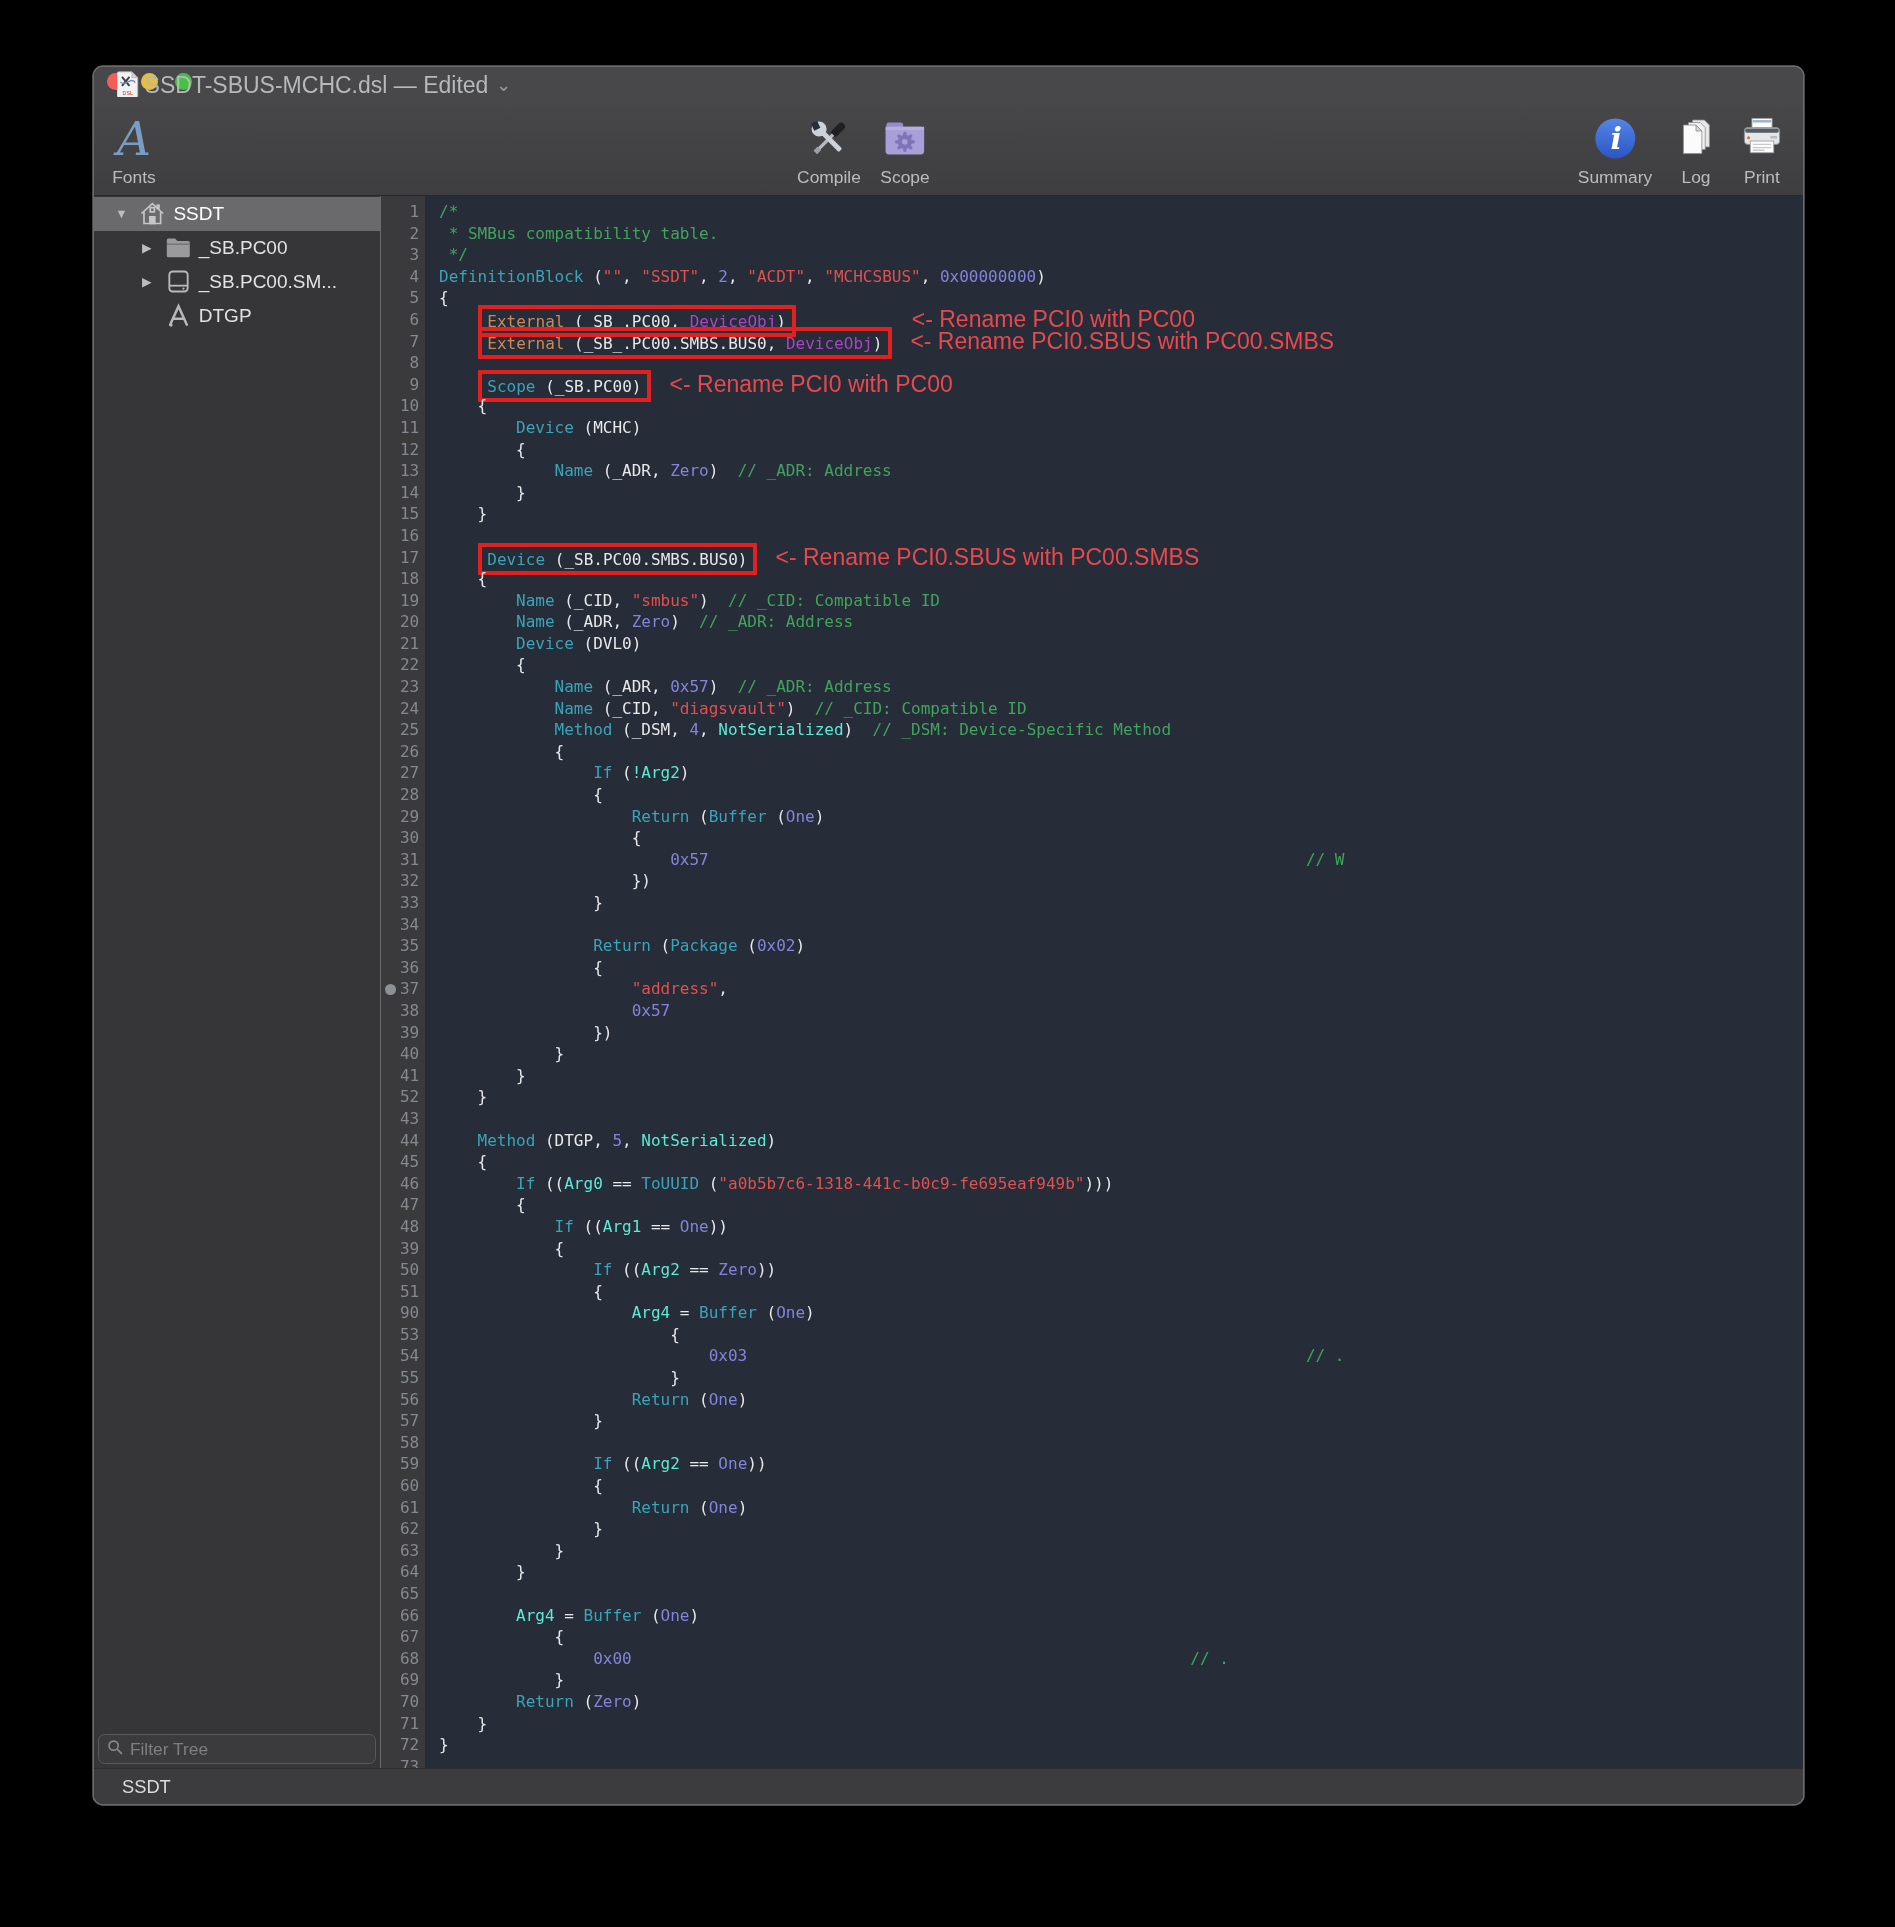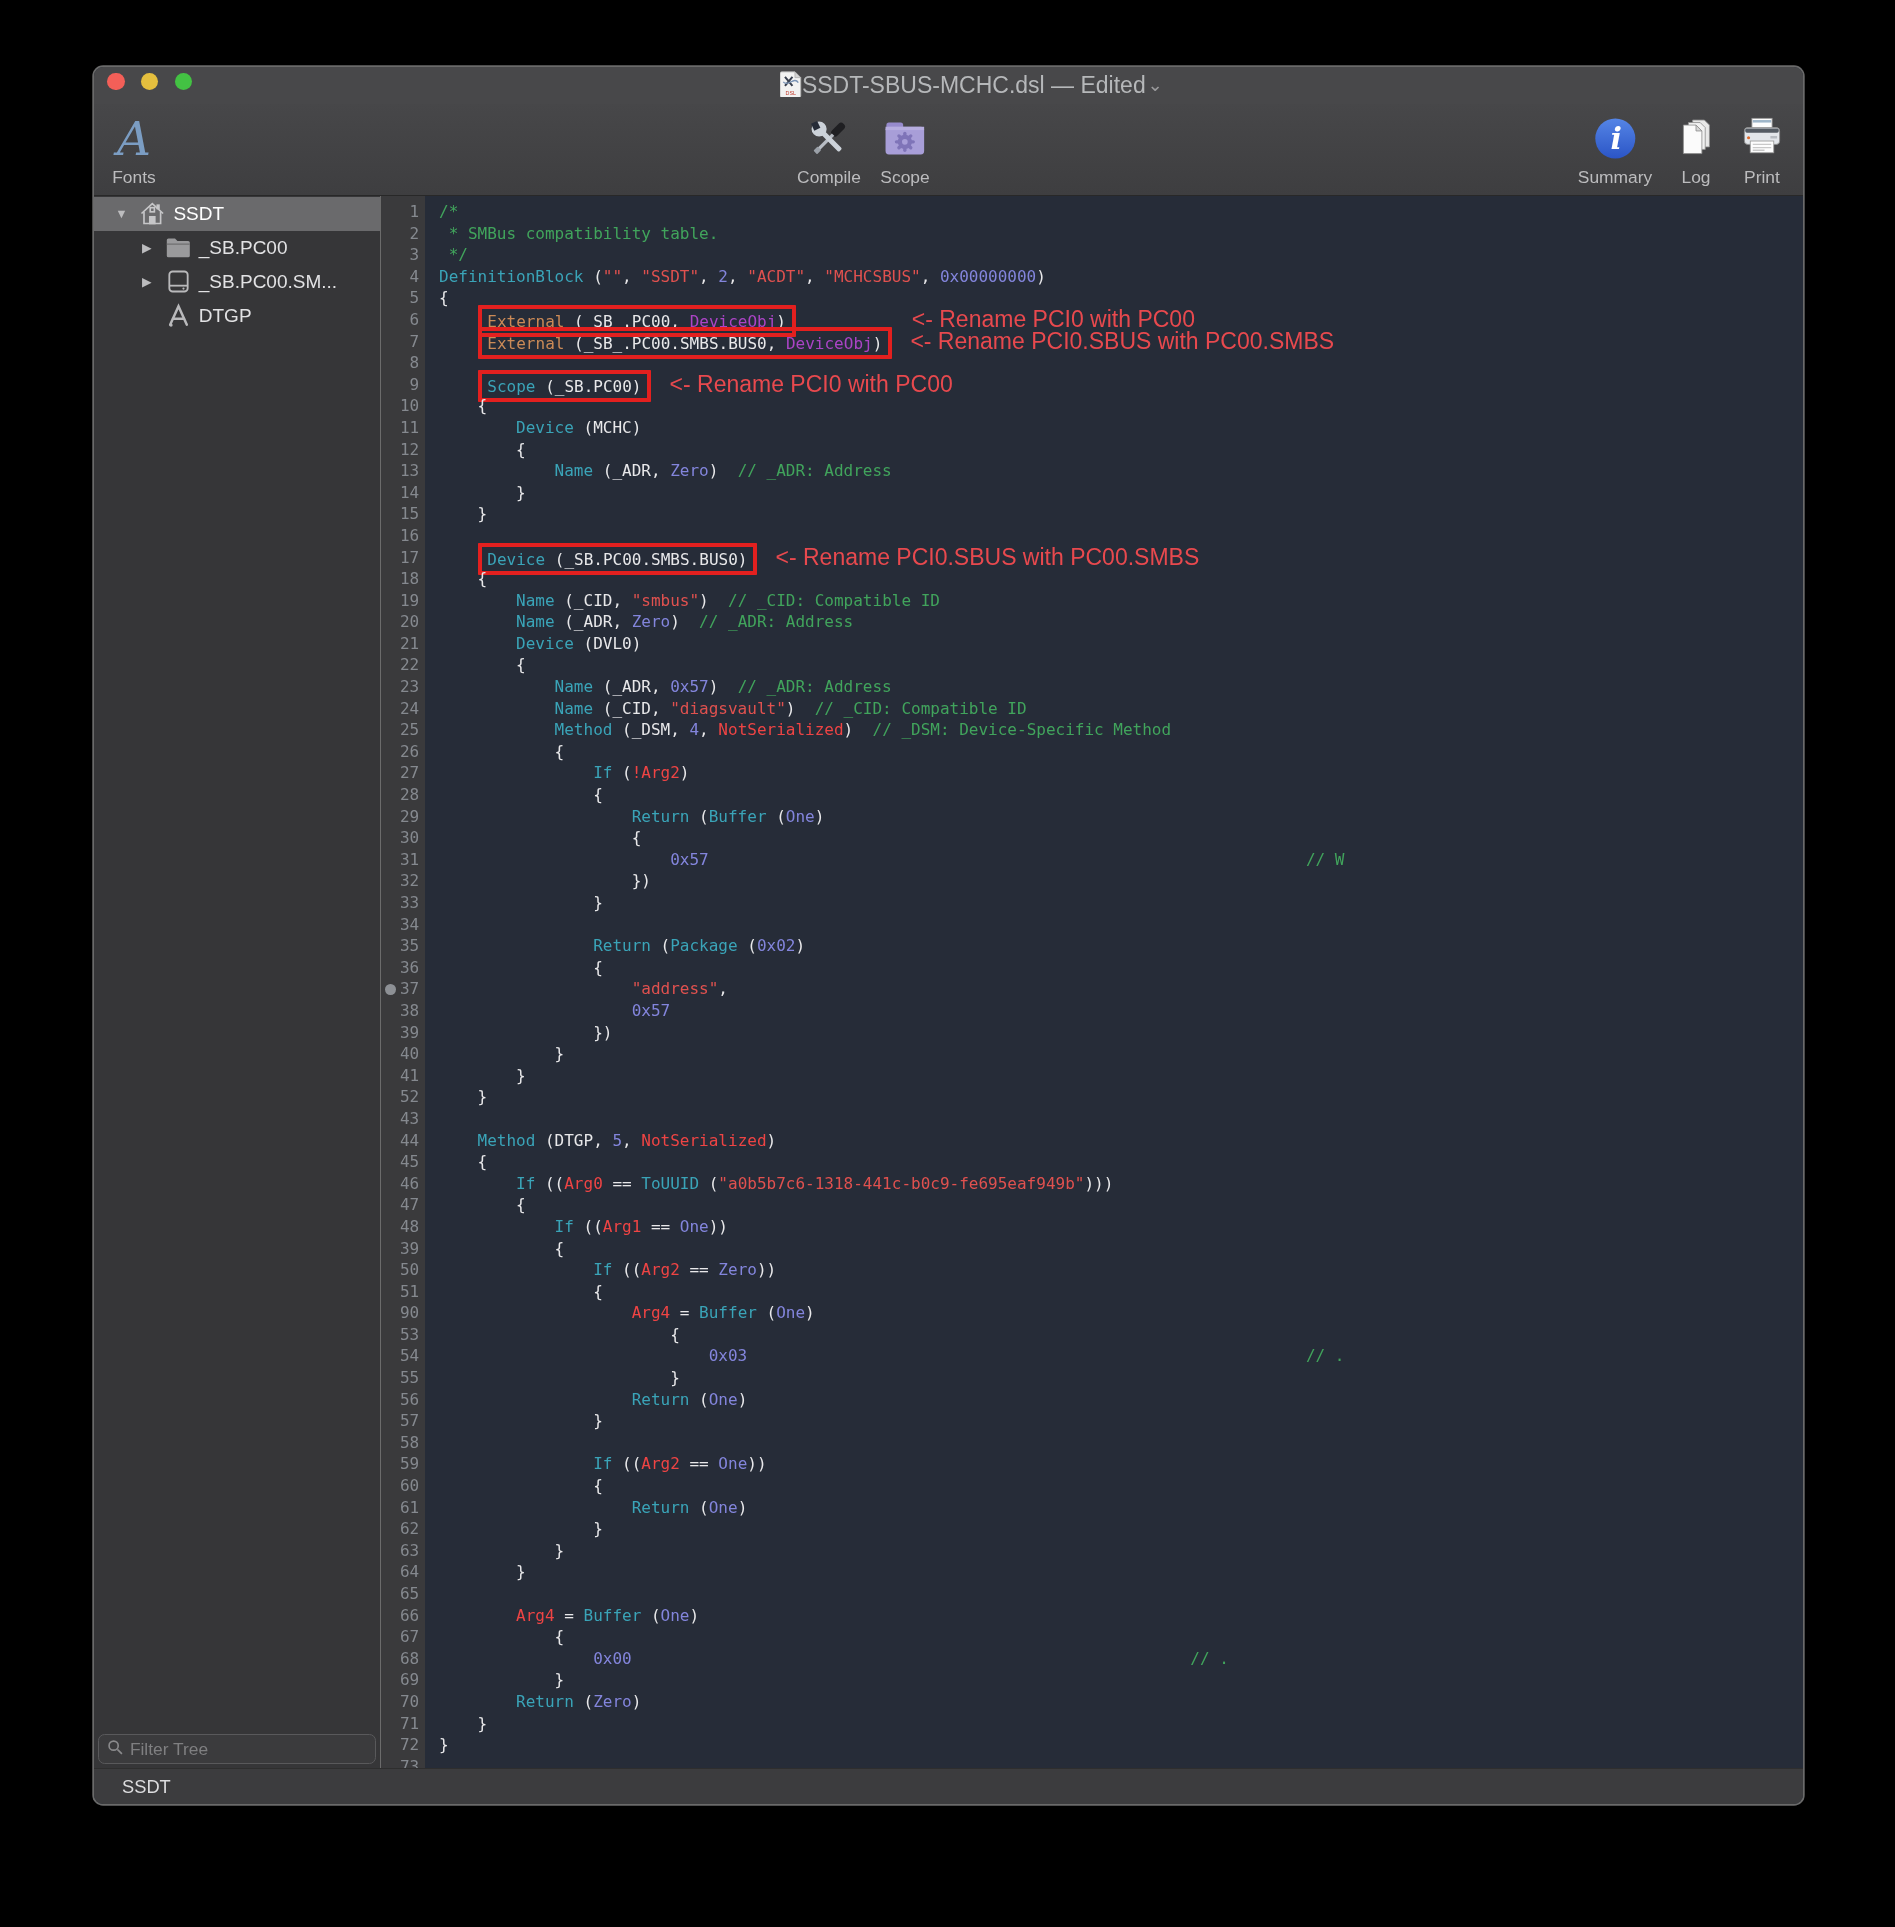--- a/index.html
+++ b/index.html
@@ -8,21 +8,21 @@
   .window{position:absolute;left:94px;top:67px;width:1709px;height:1737px;
           background:#262c38;border-radius:9.1px;overflow:hidden;
           box-shadow:0 0 0 1.7px #6a6a6a;display:flex;flex-direction:column;}
   
   .titlebar{height:37px;background:#48484a;position:relative;flex:none;}
   .light{position:absolute;top:5.8px;width:17.4px;height:17.4px;border-radius:50%;}
   .light.red{left:13.3px;background:#f35f58;}
   .light.yellow{left:47px;background:#e5bf3e;}
   .light.green{left:81px;background:#43c243;}
   .title-wrap{position:absolute;left:0;right:0;top:0;height:37px;display:flex;
-              align-items:center;justify-content:center;gap:0;transform:translateX(23px);}
+              align-items:center;justify-content:flex-start;gap:6px;transform:translateX(23px);}
   .title-text{font-size:23px;color:#b6b8ba;}
   .title-chevron{font-size:18.3px;color:#9a9a9c;margin-left:1.7px;line-height:1;}
   
   .toolbar{height:91px;flex:none;position:relative;
            background:linear-gradient(#474749,#3e3e40);border-bottom:0.8px solid #282828;}
   .titem{position:absolute;top:10px;display:flex;flex-direction:column;align-items:center;
          gap:5px;color:#bcbcbe;font-size:17.4px;transform:translateX(-50%);}
   .ticon{height:48px;display:flex;align-items:center;justify-content:center;}
   .fonts-a{font-family:"DejaVu Serif",serif;font-style:italic;font-size:47px;color:#7b9dc3;line-height:1;}
   
@@ -42,21 +42,21 @@
   .editor{flex:1;display:flex;min-width:0;background:#262c38;overflow:hidden;}
   .gutter{width:44px;flex:none;background:#3a3a3c;padding-top:5px;}
   .num{height:21.6px;line-height:21.6px;text-align:right;padding-right:5.8px;color:#85898f;
        font:16px/21.6px "DejaVu Sans Mono",monospace;position:relative;}
   .num.marked::before{content:'';position:absolute;left:4.2px;top:5.8px;width:10.8px;height:10.8px;
        border-radius:50%;background:#8d9095;}
   .code{flex:1;padding:5px 0 0 14px;font:16px/21.6px "DejaVu Sans Mono",monospace;
         white-space:pre;color:#e8e8ea;overflow:hidden;}
   .code-line{height:21.6px;}
   .tk-w{color:#e8e8ea}.tk-k{color:#3aa4b8}.tk-s{color:#e0514f}.tk-n{color:#8385dc}
-  .tk-c{color:#41a45c}.tk-m{color:#ef4444}.tk-d{color:#ab44c6}.tk-e{color:#cb8a57}
+  .tk-c{color:#41a45c}.tk-m{color:#5eead4}.tk-d{color:#ab44c6}.tk-e{color:#cb8a57}
   .redbox{border:4.2px solid #e3201f;padding:2.5px 5.8px;border-radius:0.8px;margin-top:24px;}
   .ann{font-family:"Liberation Sans",sans-serif;font-size:23px;color:#e8494e;margin-left:18.3px;}
   
   .statusbar{height:35px;flex:none;background:#3c3c3e;border-top:0.8px solid #2e2e2e;
              display:flex;align-items:center;padding-left:28px;color:#dcdcde;font-size:18.3px;}
 </style>
 </head>
 <body>
 
 <div class="stage">

